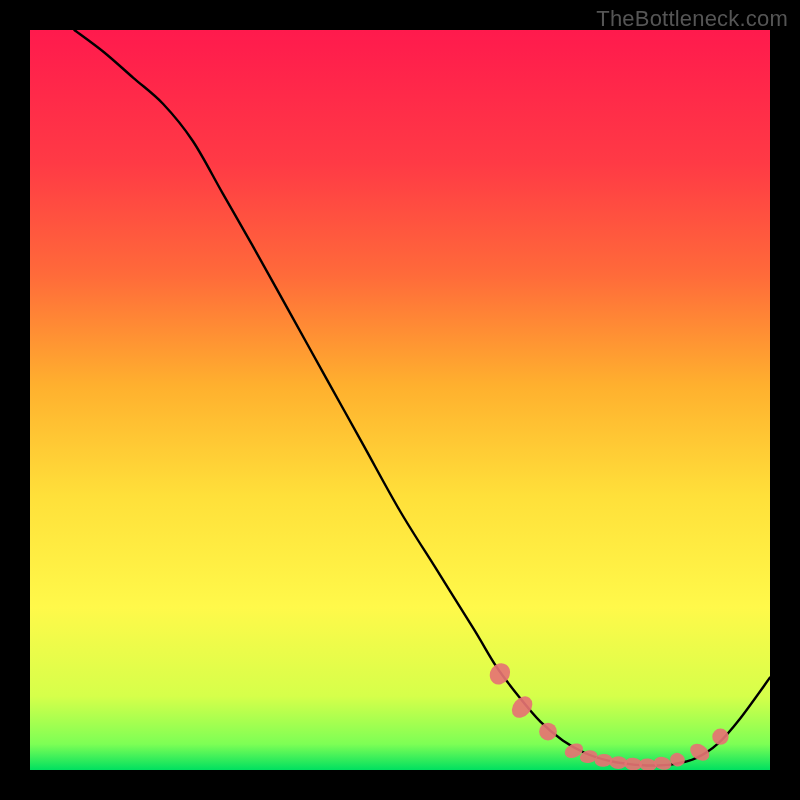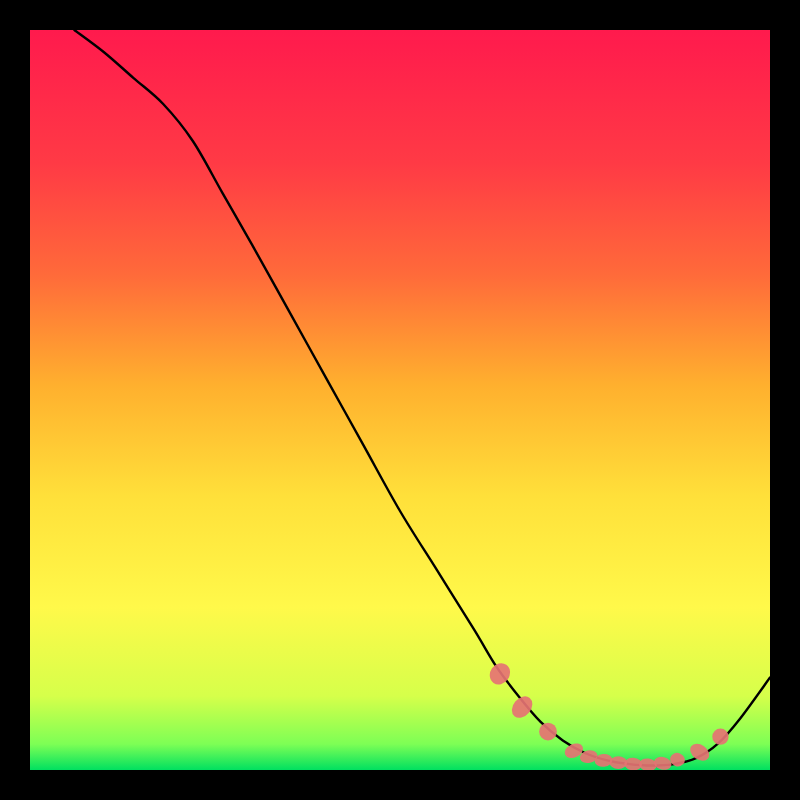--- a/index.html
+++ b/index.html
@@ -32,20 +32,21 @@
     font-size: 22px;
     font-weight: 400;
     letter-spacing: 0.2px;
   }
   svg { display: block; }
 </style>
 </head>
 <body>
 
 <div class="outer">
+  <div class="watermark">TheBottleneck.com</div>
   <div class="plot">
     <svg id="chart-svg" width="740" height="740" viewBox="0 0 740 740" preserveAspectRatio="none">
       <defs>
         <linearGradient id="bg-grad" x1="0" y1="0" x2="0" y2="1">
 
         <stop offset="0%" stop-color="#ff1a4d"></stop>
             <stop offset="18%" stop-color="#ff3a45"></stop>
             <stop offset="33%" stop-color="#ff6a3a"></stop>
             <stop offset="48%" stop-color="#ffb02e"></stop>
             <stop offset="63%" stop-color="#ffe03a"></stop>

